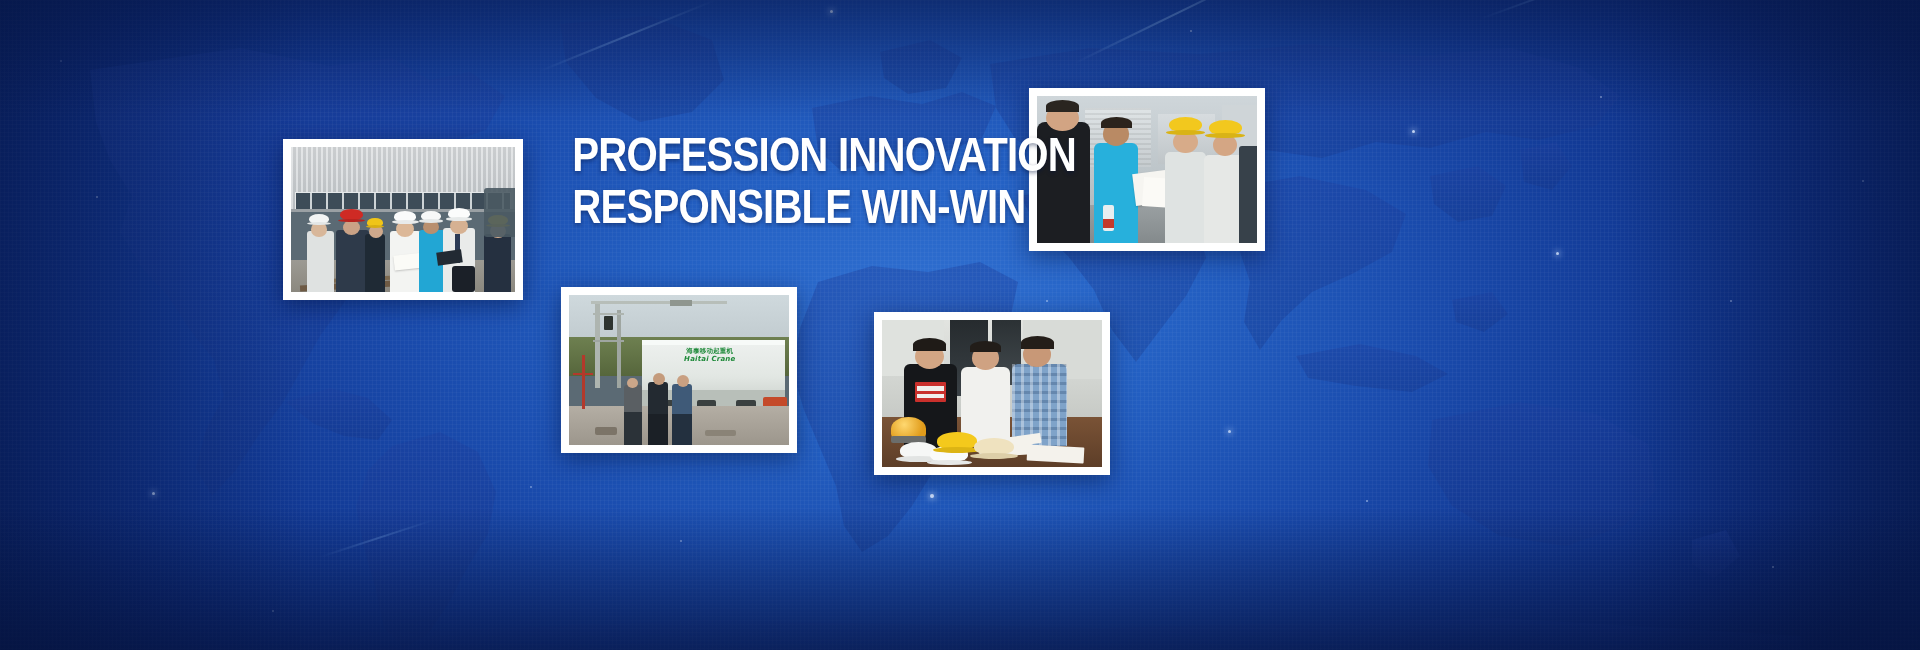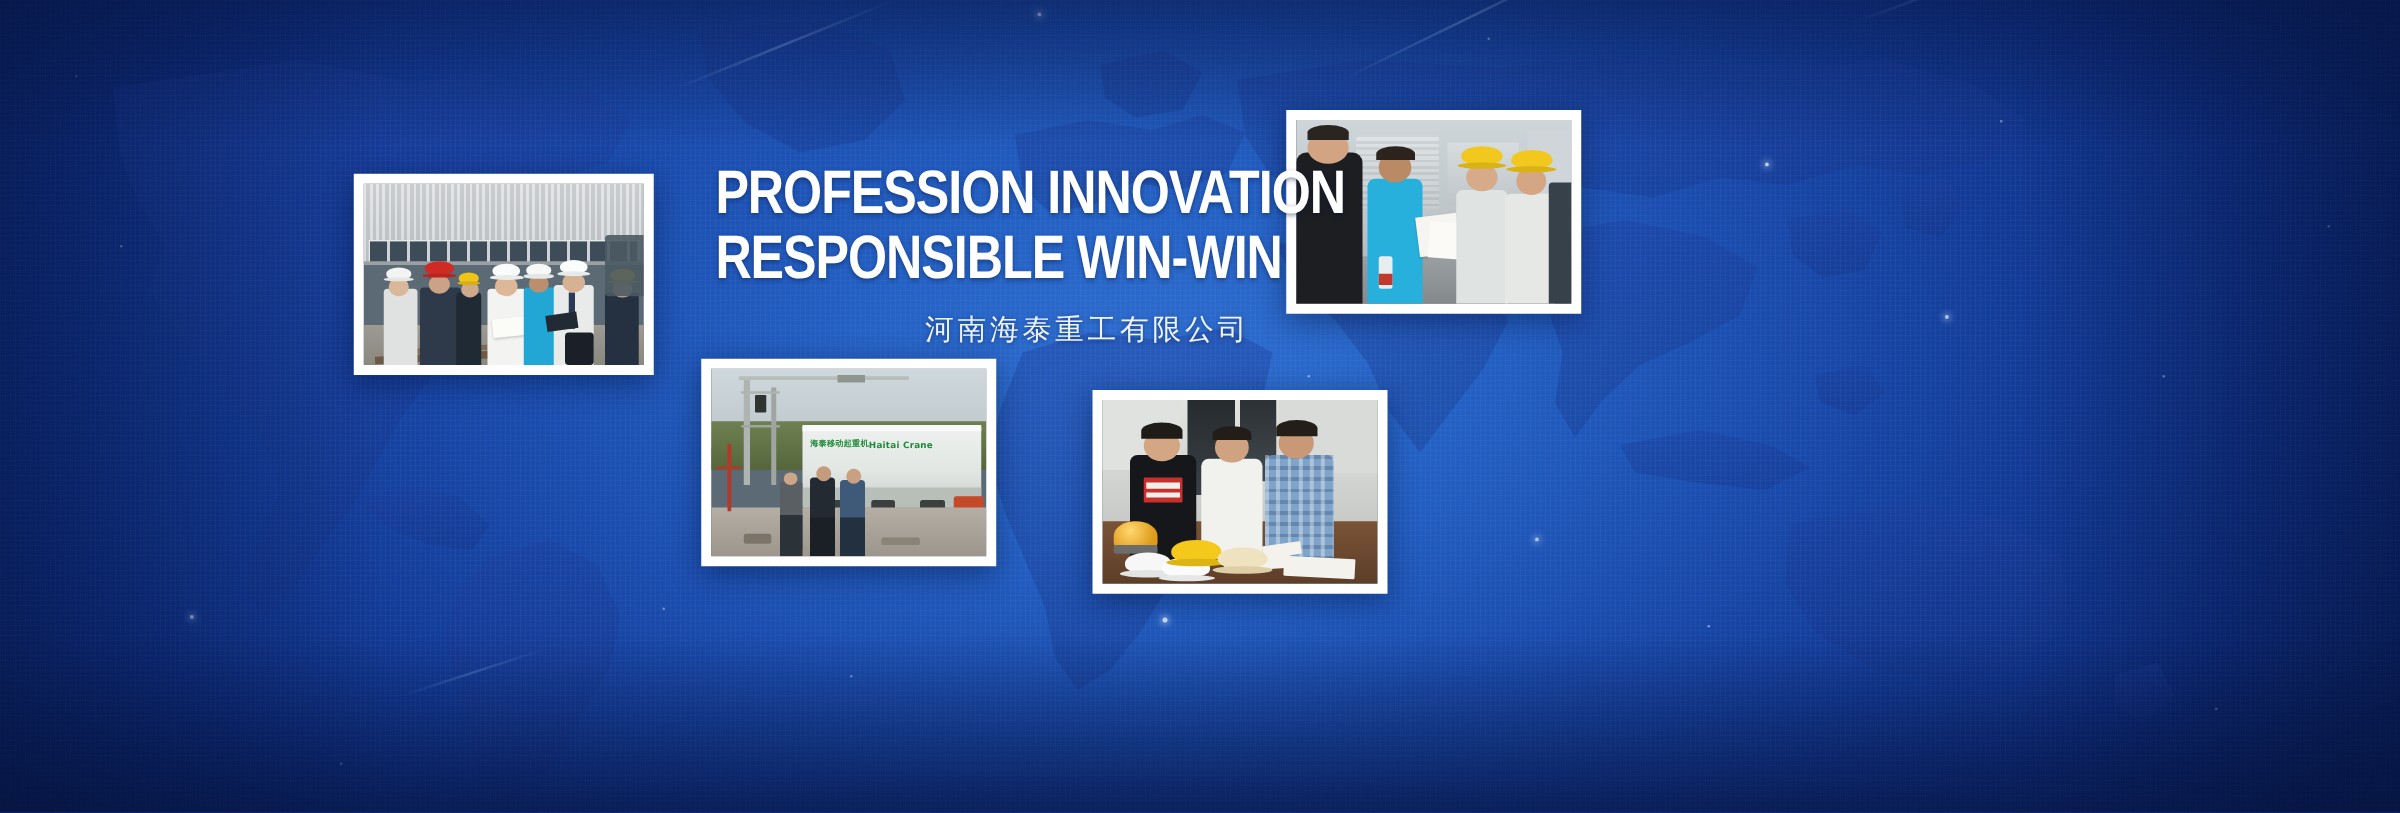--- a/index.html
+++ b/index.html
@@ -129,25 +129,25 @@
   #photo-2 .trees { position:absolute; left:0; right:0; top:28%; height:26%; background:linear-gradient(to bottom,#6e8050,#56663c); }
   #photo-2 .machine {
     position:absolute; left:33%; top:30%; width:65%; height:44%;
     background:linear-gradient(to bottom,#eef1ef 0%,#e2e7e3 55%,#c9cfca 100%);
     border-radius:2px;
   }
   #photo-2 .sign {
     position:absolute; left:36%; top:33%; width:56%; height:15%;
     color:#1f8a3a; font-size:6px; font-weight:bold; line-height:1.05;
     font-family:"DejaVu Sans", sans-serif;
-    display:flex; flex-direction:row; justify-content:flex-start; align-items:center;
+    display:flex; flex-direction:column; justify-content:center; align-items:center;
     text-align:center; letter-spacing:.2px;
   }
   #photo-2 .sign .cn { font-size:6.5px; }
-  #photo-2 .sign .en { font-size:7px; margin-top:1px; }
+  #photo-2 .sign .en { font-size:7px; margin-top:1px;font-style:italic; }
   #photo-2 .pad { position:absolute; left:0; right:0; bottom:0; height:26%; background:linear-gradient(to bottom,#b4aea4,#9c968c); }
 
   
   #photo-3 { left:1029px; top:88px; width:236px; height:163px; }
   #photo-3 .bgwall { position:absolute; inset:0; background:linear-gradient(to bottom,#cfd6da 0%,#bcc4c8 55%,#a7afb3 100%); }
   #photo-3 .floor { position:absolute; left:0; right:0; bottom:0; height:26%; background:linear-gradient(to bottom,#9aa0a2,#848a8c); }
 
   
   #photo-4 { left:874px; top:312px; width:236px; height:163px; }
   #photo-4 .room { position:absolute; inset:0; background:linear-gradient(to bottom,#e2e4e0 0%,#d2d5d1 40%,#b9bcb7 100%); }
@@ -470,17 +470,16 @@
           <div class="dome" style="background:#efe2bf;"></div>
             <div class="lip" style="background:#ddcea8;"></div>
         </div>
       </div>
     </div>
   </div>
 
   <div class="copy">
     <div class="headline">PROFESSION INNOVATION</div>
     <div class="headline">RESPONSIBLE WIN-WIN</div>
-    <div class="subtitle">河南海泰重工有限公司</div>
   </div>
 
   <div class="vignette"></div>
 </div>
 
 </body></html>

